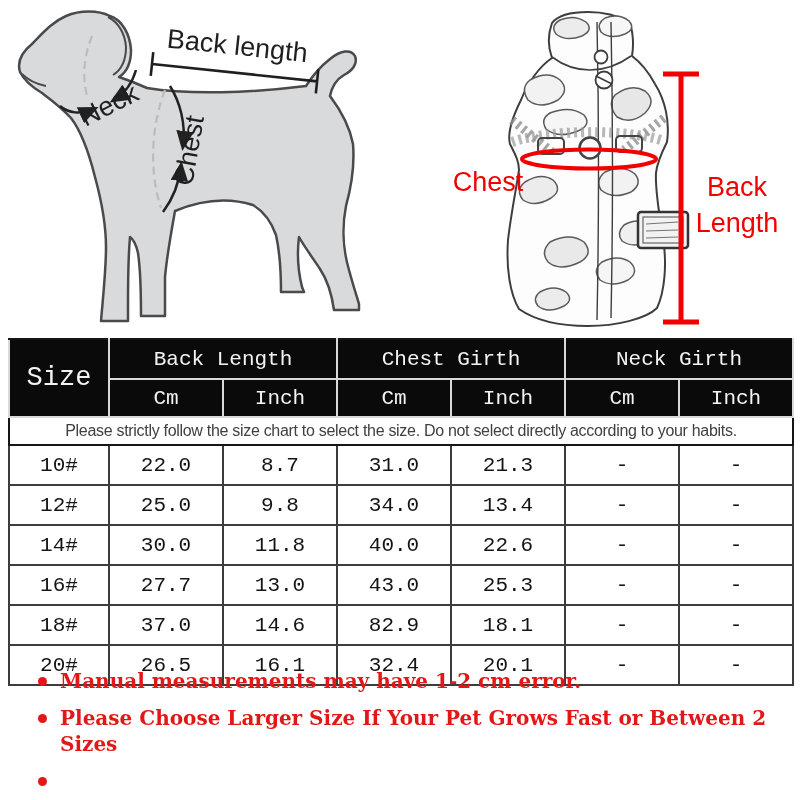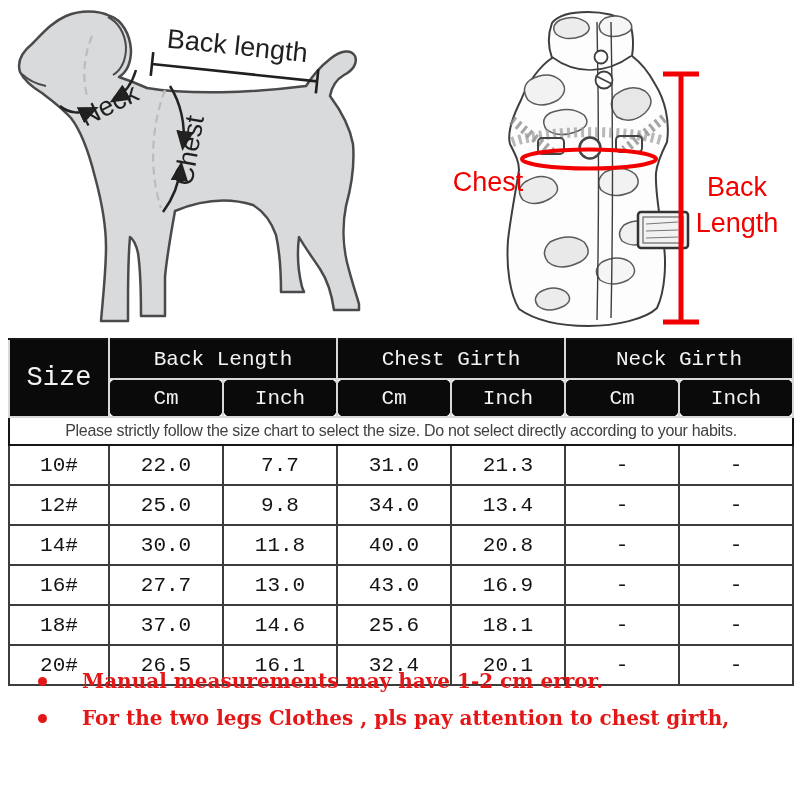--- a/index.html
+++ b/index.html
@@ -15,29 +15,29 @@
   
   .table-wrap{position:absolute;left:8px;top:338px;width:784px;}
   table.size-table{border-collapse:collapse;width:784px;table-layout:fixed;
         font-family:"Liberation Mono","DejaVu Sans Mono",monospace;border:2px solid #6e6e6e;}
   tr.banner-row td{background:#ffffff;color:#404040;text-align:center;height:24px;
         font-family:Liberation Sans, sans-serif;font-size:16px;letter-spacing:-0.3px;
         border:2px solid #161616;white-space:nowrap;overflow:hidden;}
   thead th{background:#0a0a0a;color:#f3f3f3;font-weight:normal;font-size:21px;
         border:2px solid #d9d9d9;border-top-color:#161616;}
   th.group-h{height:36px;}
-  th.sub-h{height:34px;border-radius:8px;}
+  th.sub-h{height:34px;}
   th.size-h{font-size:27px;margin-left:32px;}
   tbody td{background:#ffffff;color:#141414;font-size:21px;text-align:center;height:36px;
         border:2px solid #3c3c3c;}
   
   .notes{position:absolute;left:0;top:668px;width:800px;
         font-family:"DejaVu Serif","Liberation Serif",serif;font-weight:bold;
         font-size:20px;color:#e31717;}
-  .note-line{display:flex;align-items:flex-start;margin-bottom:11px;gap:22px;}
+  .note-line{display:flex;align-items:flex-start;margin-bottom:11px;}
   .bullet{flex:0 0 9px;width:9px;height:9px;border-radius:50%;background:#e31717;
         margin:9px 13px 0 38px;}
   .note-text{line-height:26px;}
 </style>
 </head>
 <body>
 
 <div class="page">
 
   <div class="figures">
@@ -169,58 +169,58 @@
           <th class="sub-h">Cm</th>
           <th class="sub-h">Inch</th>
           <th class="sub-h">Cm</th>
           <th class="sub-h">Inch</th>
         </tr>
       </thead>
       <tbody>
         <tr>
           <td>10#</td>
           <td>22.0</td>
-          <td>7.7</td>
+          <td>8.7</td>
           <td>31.0</td>
           <td>21.3</td>
           <td>-</td>
           <td>-</td>
         </tr>
         <tr>
           <td>12#</td>
           <td>25.0</td>
           <td>9.8</td>
           <td>34.0</td>
           <td>13.4</td>
           <td>-</td>
           <td>-</td>
         </tr>
         <tr>
           <td>14#</td>
           <td>30.0</td>
           <td>11.8</td>
           <td>40.0</td>
-          <td>20.8</td>
+          <td>22.6</td>
           <td>-</td>
           <td>-</td>
         </tr>
         <tr>
           <td>16#</td>
           <td>27.7</td>
           <td>13.0</td>
           <td>43.0</td>
-          <td>16.9</td>
+          <td>25.3</td>
           <td>-</td>
           <td>-</td>
         </tr>
         <tr>
           <td>18#</td>
           <td>37.0</td>
           <td>14.6</td>
-          <td>25.6</td>
+          <td>82.9</td>
           <td>18.1</td>
           <td>-</td>
           <td>-</td>
         </tr>
         <tr>
           <td>20#</td>
           <td>26.5</td>
           <td>16.1</td>
           <td>32.4</td>
           <td>20.1</td>
@@ -231,18 +231,21 @@
     </table>
   </div>
 
   <div class="notes">
     <div class="note-line">
       <span class="bullet"></span>
       <span class="note-text">Manual measurements may have 1-2 cm error.</span>
     </div>
     <div class="note-line">
       <span class="bullet"></span>
-      <span class="note-text">For the two legs Clothes , pls pay attention to chest girth,</span>
+      <span class="note-text">Please Choose Larger Size If Your Pet Grows Fast or Between 2 Sizes</span>
     </div>
+    <div class="note-line">
+      <span class="bullet"></span>
+    </div>
 
   </div>
 
 </div>
 
 </body></html>

